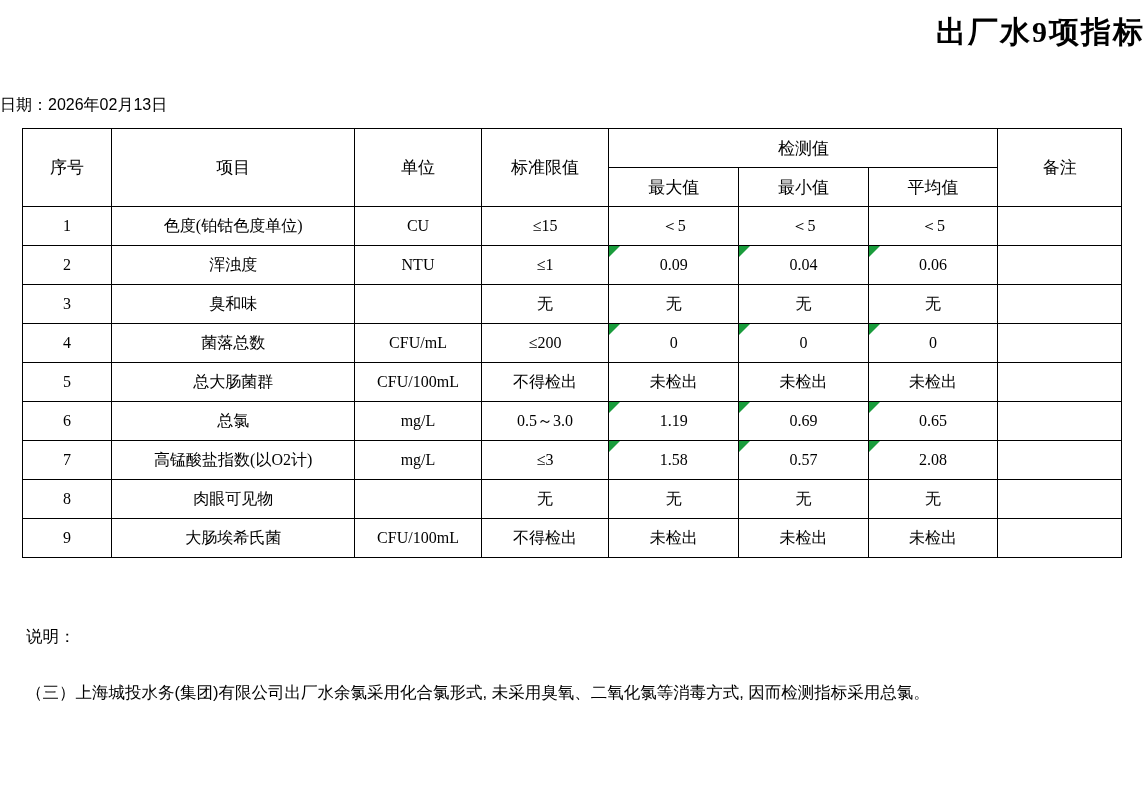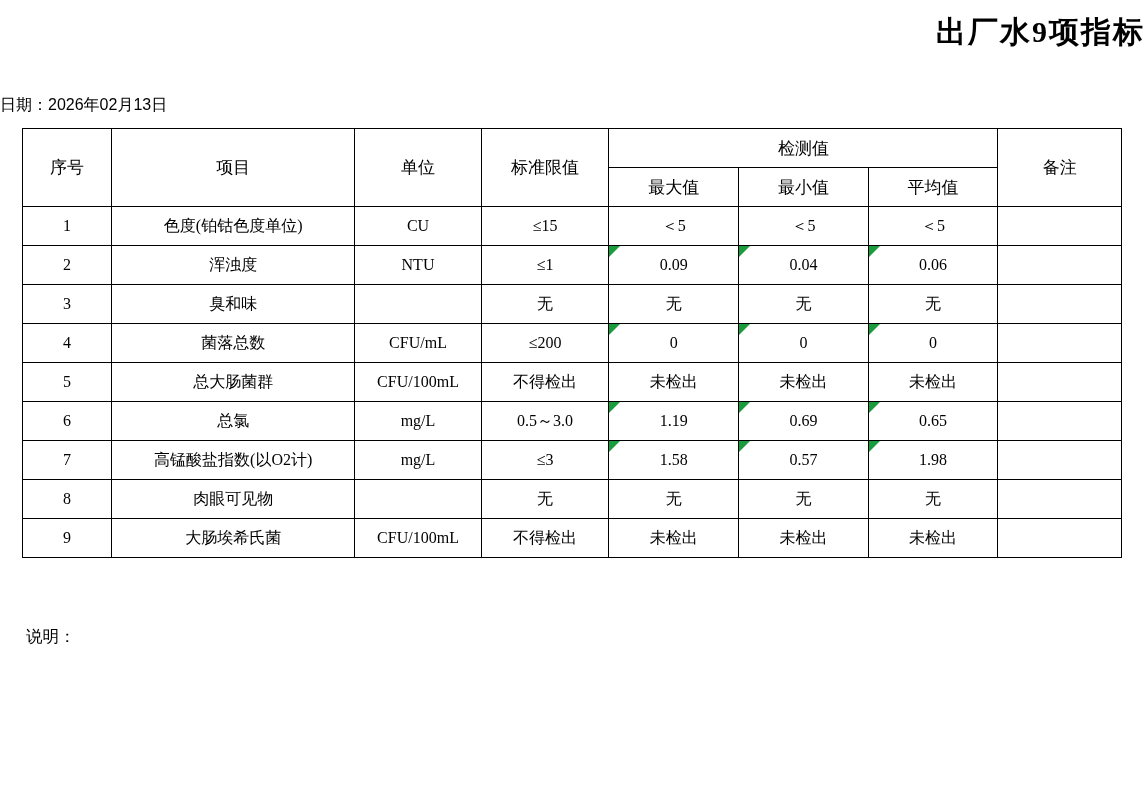--- a/index.html
+++ b/index.html
@@ -197,21 +197,21 @@
         <td class="val-cell"><span class="flag"></span><span>0.65</span></td>
         <td></td>
       </tr>
       <tr>
         <td>7</td>
         <td class="left-cell">高锰酸盐指数(以O2计)</td>
         <td class="mono-cell">mg/L</td>
         <td class="mono-cell">≤3</td>
         <td class="val-cell"><span class="flag"></span><span>1.58</span></td>
         <td class="val-cell"><span class="flag"></span><span>0.57</span></td>
-        <td class="val-cell"><span class="flag"></span><span>1.98</span></td>
+        <td class="val-cell"><span class="flag"></span><span>2.08</span></td>
         <td></td>
       </tr>
       <tr>
         <td>8</td>
         <td class="left-cell">肉眼可见物</td>
         <td class="mono-cell"></td>
         <td class="mono-cell">无</td>
         <td class="val-cell">无</td>
         <td class="val-cell">无</td>
         <td class="val-cell">无</td>
@@ -225,15 +225,16 @@
         <td class="val-cell">未检出</td>
         <td class="val-cell">未检出</td>
         <td class="val-cell">未检出</td>
         <td></td>
       </tr>
     </tbody>
   </table>
 
   <div class="notes">
     <p class="note-title">说明：</p>
+    <p class="note-body">（三）上海城投水务(集团)有限公司出厂水余氯采用化合氯形式, 未采用臭氧、二氧化氯等消毒方式, 因而检测指标采用总氯。</p>
   </div>
 
 </div>
 
 </body></html>

